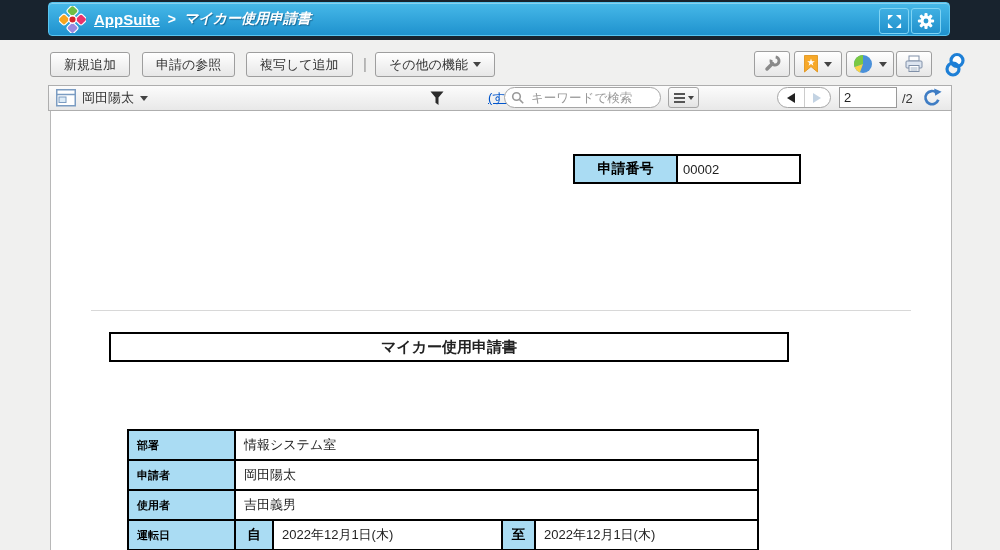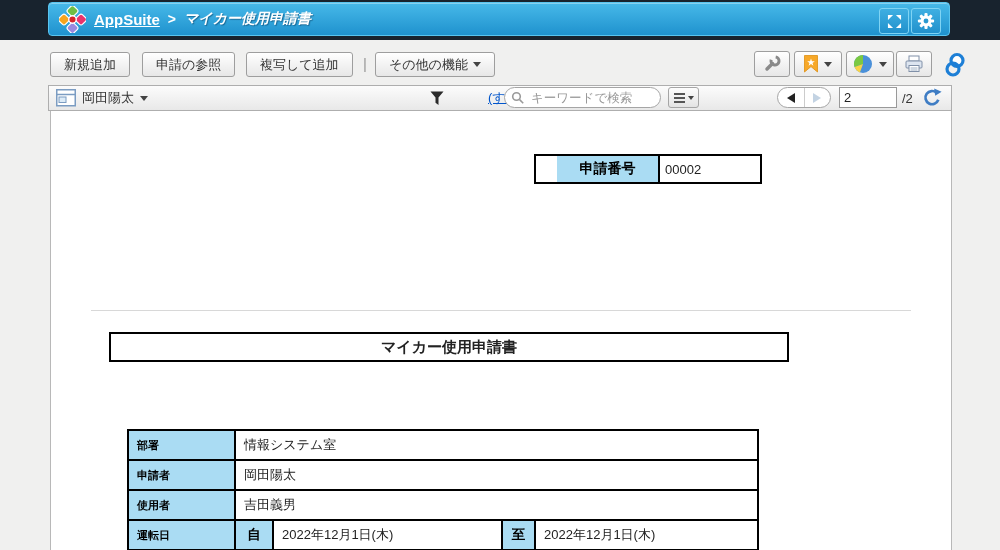--- a/index.html
+++ b/index.html
@@ -61,22 +61,22 @@
   .pageinput{position:absolute;left:790px;top:1px;width:58px;height:21px;border:1px solid #999;background:#fff;
     font-size:13px;font-family:inherit;color:#222;padding:0 4px;box-sizing:border-box;outline:none;}
   .pagetotal{left:853px;color:#333;font-size:13px;}
   .refresh{position:absolute;left:873px;top:2px;width:20px;height:20px;cursor:pointer;}
 
   
   .content{position:absolute;left:50px;top:111px;width:902px;height:439px;background:#fff;
     border-left:1px solid #b8b8b8;border-right:1px solid #b8b8b8;box-sizing:border-box;overflow:hidden;}
   .lblue{background:#aadcf3;}
 
-  .appno{position:absolute;left:483px;top:43px;width:228px;height:30px;border:2px solid #000;
-    display:flex;box-sizing:border-box;padding-left:21px;}
+  .appno{position:absolute;left:522px;top:43px;width:228px;height:30px;border:2px solid #000;
+    display:flex;box-sizing:border-box;}
   .appno .lbl{width:101px;border-right:2px solid #000;font-size:14px;font-weight:bold;color:#000;
     display:flex;align-items:center;justify-content:center;}
   .appno .val{flex:1;font-size:13px;color:#222;display:flex;align-items:center;padding-left:5px;}
 
   table.approval{position:absolute;left:345px;top:77px;border-collapse:collapse;table-layout:fixed;}
   table.approval td{border:1px solid #666;background:#fff;font-size:13px;color:#222;text-align:center;padding:0;}
   table.approval tr.ahead td{height:21px;}
   table.approval tr.abody td{height:93px;vertical-align:middle;}
   .stamp{width:44px;height:44px;border:2px solid #cc2b2b;border-radius:50%;margin:0 auto;
     display:flex;flex-direction:column;box-sizing:border-box;}

